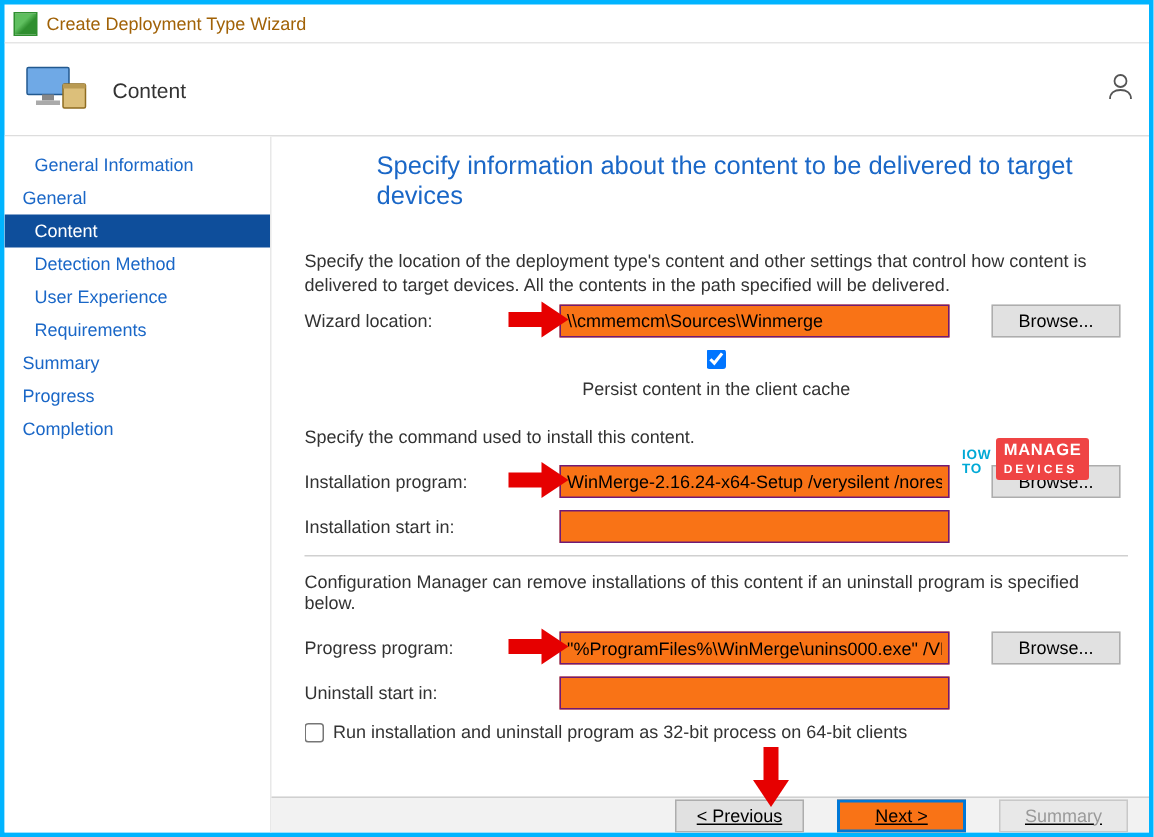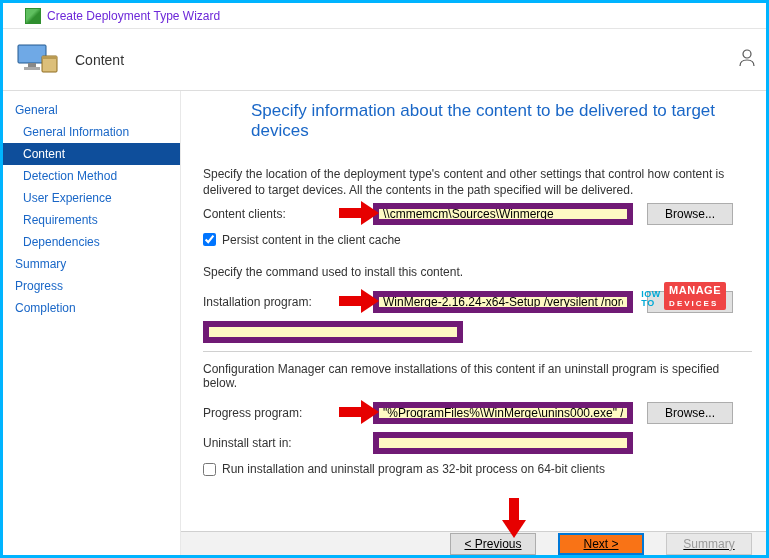--- a/index.html
+++ b/index.html
@@ -10,23 +10,23 @@
     width: 769px;
     height: 558px;
     border: 3px solid #00b4ff;
     position: relative;
     overflow: hidden;
   }
   .title-bar {
     height: 26px;
     display: flex;
     align-items: center;
-    padding: 0 22px;
-    font-size: 12px;
-    color: #6d28d9;
+    padding: 0 6px;
+    font-size: 12px;
+    color: #a16207;
     border-bottom: 1px solid #e5e5e5;
   }
   .title-bar .appicon {
     width: 16px; height: 16px;
     margin-right: 6px;
     background: linear-gradient(135deg,#5fbf5f 40%,#2f8f2f 60%);
     border: 1px solid #2f8f2f;
   }
   .header {
     display: flex;
@@ -101,39 +101,41 @@
     margin-bottom: 8px;
     position: relative;
   }
   .form-row label {
     width: 170px;
     font-size: 12px;
   }
   .form-row input[type=text] {
     width: 260px;
     height: 22px;
-    border: 6px solid #701a75;
+    border: 1px solid #701a75;
     padding: 0 4px;
     font-size: 12px;
     font-family: inherit;
-    background: #fef9c3;
+    background: #f97316;
   }
   .form-row button.browse {
-    margin-left: 14px;
+    margin-left: 28px;
     width: 86px;
     height: 22px;
     font-size: 12px;
     background: #e1e1e1;
     border: 1px solid #adadad;
     cursor: pointer;
   }
   .chk-row {
     margin: 4px 0 18px 0;
     display: flex;
+    align-items: center;
     gap: 6px;
+    flex-direction: column;
   }
   .chk-row input { width:13px; height:13px; }
   .section-text {
     font-size: 12px;
     margin-bottom: 12px;
     margin-top: 4px;
   }
   .divider { border-top:1px solid #d0d0d0; margin: 6px 0 10px 0; }
   .arrow {
     position: absolute;
@@ -166,21 +168,21 @@
     content:"";
     position:absolute;
     left:-4px; top:-2px;
     border-top:18px solid #e60000;
     border-left:12px solid transparent;
     border-right:12px solid transparent;
   }
   .watermark {
     position: absolute;
     right: 40px;
-    top: 279px;
+    top: 289px;
     font-size: 10px;
     font-weight: bold;
     letter-spacing: .5px;
   }
   .watermark .how { color:#00a9d6; font-size:9px; display:inline-block; line-height:1; }
   .watermark .box {
     display:inline-block;
     background:#ef4444; color:#fff;
     padding:2px 5px; border-radius:2px;
     font-size:11px;
@@ -245,58 +247,58 @@
     <svg width="22" height="22" viewBox="0 0 22 22">
       <circle cx="9" cy="7" r="4" fill="none" stroke="#555" stroke-width="1.2"></circle>
       <path d="M2 19c0-4 3-6 7-6s7 2 7 6" fill="none" stroke="#555" stroke-width="1.2"></path>
       <path d="M14 4l6 6M20 4l-6 6" stroke="#555" stroke-width="0"></path>
     </svg>
   </span>
 </div>
 
 <div class="main">
   <div class="sidebar" id="sidebar">
+      <div class="item">General Information</div>
       <div class="item top">General</div>
-      <div class="item">General Information</div>
       <div class="item active">Content</div>
       <div class="item">Detection Method</div>
       <div class="item">User Experience</div>
       <div class="item">Requirements</div>
-      <div class="item">Dependencies</div>
       <div class="item top">Summary</div>
       <div class="item top">Progress</div>
       <div class="item top">Completion</div>
     </div>
 
   <div class="content">
     <h2>Specify information about the content to be delivered to target devices</h2>
     <p class="desc">Specify the location of the deployment type's content and other settings that control how content is delivered to target devices. All the contents in the path specified will be delivered.</p>
 
     <div class="form-row">
-      <label>Content clients:</label>
+      <label>Wizard location:</label>
       <span class="arrow arrow-right" style="left:160px; top:2px"></span>
       <input type="text" value="\\cmmemcm\Sources\Winmerge" style="">
       <button class="browse">Browse...</button>
     </div>
 
     <div class="chk-row">
       <input type="checkbox" checked="" style="">
       <span>Persist content in the client cache</span>
     </div>
 
     <p class="section-text">Specify the command used to install this content.</p>
 
     <div class="form-row">
       <label>Installation program:</label>
       <span class="arrow arrow-right" style="left:160px; top:2px"></span>
       <input type="text" value="WinMerge-2.16.24-x64-Setup /verysilent /norestar" style="">
       <button class="browse">Browse...</button>
     </div>
 
     <div class="form-row">
+      <label>Installation start in:</label>
       <input type="text" value="" style="">
     </div>
 
     <div class="divider"></div>
     <p class="section-text">Configuration Manager can remove installations of this content if an uninstall program is specified below.</p>
 
     <div class="form-row">
       <label>Progress program:</label>
       <span class="arrow arrow-right" style="left:160px; top:2px"></span>
       <input type="text" value="&quot;%ProgramFiles%\WinMerge\unins000.exe&quot; /VER" style="">

